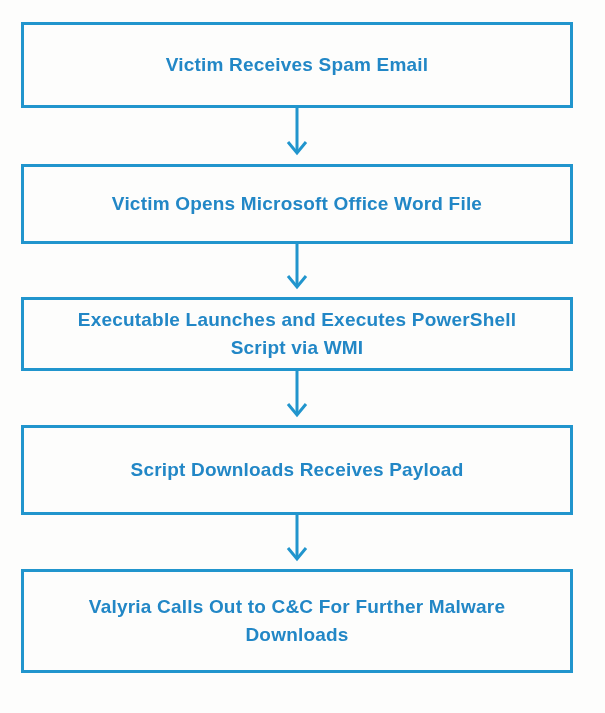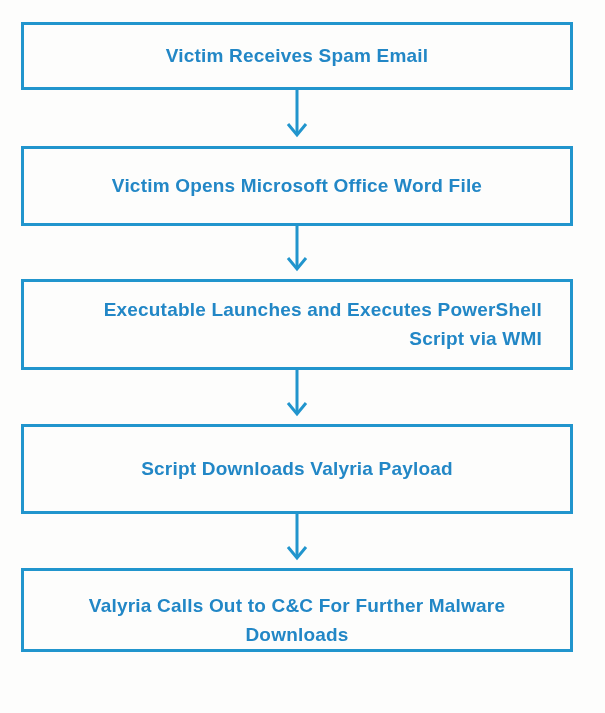--- a/index.html
+++ b/index.html
@@ -39,25 +39,25 @@
     text-align: center;
     padding: 0 28px;
   }
   .node-label {
     color: var(--text);
     font-weight: bold;
     font-size: 19px;
     line-height: 1.5;
     letter-spacing: 0.2px;
   }
-  .n1 { height: 68px; }
+  .n1 { height: 86px; }
   .n2 { height: 80px; }
-  .n3 { height: 91px; text-align: right; }
+  .n3 { height: 74px; }
   .n4 { height: 90px; }
-  .n5 { height: 84px; align-items: flex-end; }
+  .n5 { height: 104px; }
   .connector {
     display: flex;
     justify-content: center;
     overflow: hidden;
   }
   .c1 { height: 56px; }
   .c2 { height: 53px; }
   .c3 { height: 54px; }
   .c4 { height: 54px; }
   .connector svg {
@@ -97,21 +97,21 @@
     </div>
 
     <div class="connector c3">
       <svg width="40" height="54" viewBox="0 0 40 54" aria-hidden="true">
         <line x1="20" y1="0" x2="20" y2="43" stroke="var(--accent)" stroke-width="3"></line>
         <polyline points="11,33 20,44 29,33" fill="none" stroke="var(--accent)" stroke-width="3"></polyline>
       </svg>
     </div>
 
     <div class="node n4">
-      <span class="node-label">Script Downloads Valyria Payload</span>
+      <span class="node-label">Script Downloads Receives Payload</span>
     </div>
 
     <div class="connector c4">
       <svg width="40" height="54" viewBox="0 0 40 54" aria-hidden="true">
         <line x1="20" y1="0" x2="20" y2="43" stroke="var(--accent)" stroke-width="3"></line>
         <polyline points="11,33 20,44 29,33" fill="none" stroke="var(--accent)" stroke-width="3"></polyline>
       </svg>
     </div>
 
     <div class="node n5">

